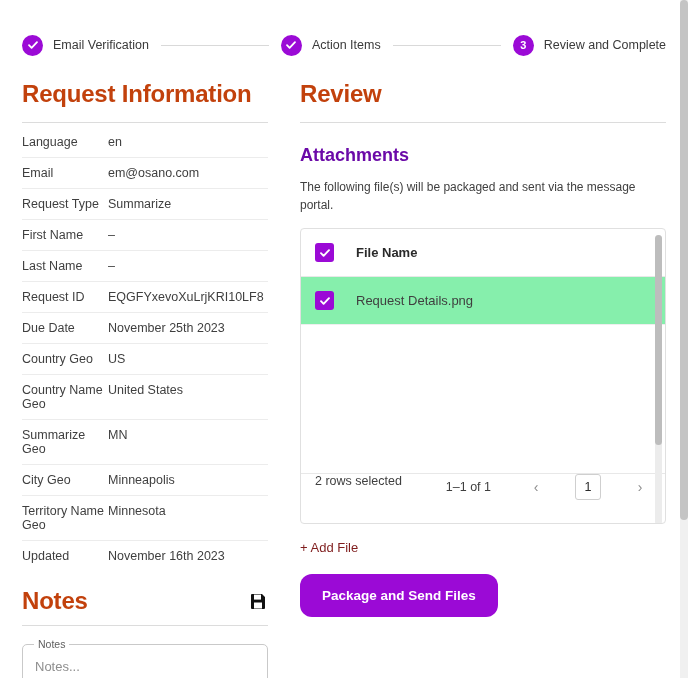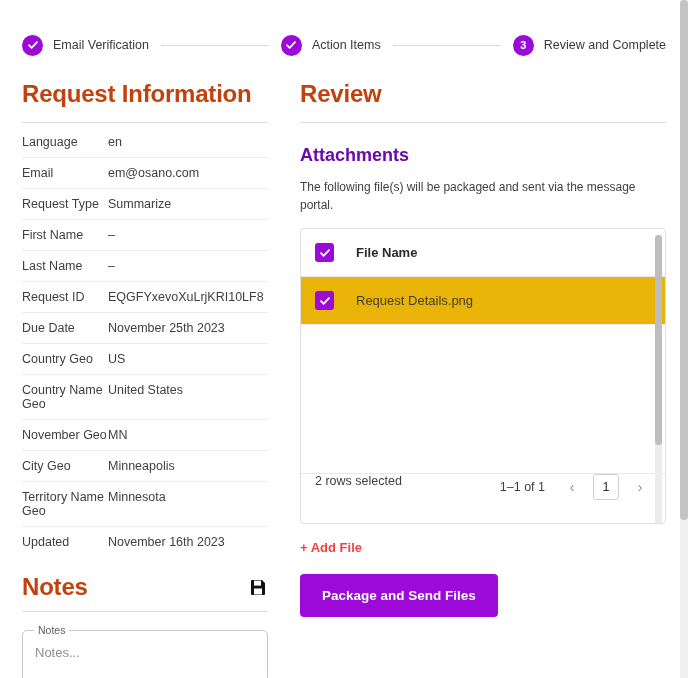--- a/index.html
+++ b/index.html
@@ -151,21 +151,21 @@
     background: #fff;
   }
   .tbl-header, .tbl-row {
     display: flex;
     align-items: center;
     padding: 0 14px;
     height: 48px;
   }
   .tbl-header { border-bottom: 1px solid #e8e8e8; }
   .tbl-row {
-    background: #eab308;
+    background: #86efac;
     border-bottom: 1px solid #eee;
   }
   .checkbox {
     width: 19px; height: 19px;
     border-radius: 3px;
     background: #9b0ad6;
     display: flex;
     align-items: center;
     justify-content: center;
     flex: 0 0 auto;
@@ -190,21 +190,21 @@
     padding: 0 14px;
     border-top: 1px solid #e8e8e8;
     font-size: 12.5px;
     color: #3f3f3f;
   }
   .rows-selected { flex: 0 0 auto; }
   .pager {
     margin-left: auto;
     display: flex;
     align-items: center;
-    gap: 10px;
+    gap: 28px;
   }
   .pager-range { color: #3f3f3f; font-size: 12.5px; margin-right: 6px; }
   .pg-arrow {
     width: 22px; height: 22px;
     display: flex; align-items: center; justify-content: center;
     color: #8d8d8d;
     font-size: 14px;
     cursor: pointer;
     user-select: none;
   }
@@ -233,34 +233,34 @@
     position: absolute;
     top: 0; left: 0;
     width: 7px; height: 210px;
     background: #bdbdbd;
     border-radius: 4px;
   }
 
   .add-file {
     margin-top: 16px;
     font-size: 13px;
-    font-weight: bold;
-    color: #ef4444;
+    font-weight: normal;
+    color: #7f1d1d;
     cursor: pointer;
     display: inline-block;
   }
   .package-btn {
     margin-top: 18px;
     display: inline-block;
     background: #9b0ad6;
     color: #ffffff;
     font-size: 13.5px;
     font-weight: bold;
     border: none;
-    border-radius: 4px;
+    border-radius: 12px;
     padding: 14px 22px;
     cursor: pointer;
     font-family: "Liberation Sans", sans-serif;
   }
 
   
   .page-scroll {
     position: absolute;
     top: 0; right: 0;
     width: 8px; height: 678px;
@@ -342,21 +342,21 @@
           </tr>
           <tr>
             <td class="info-label">Country Geo</td>
             <td class="info-value">US</td>
           </tr>
           <tr>
             <td class="info-label">Country Name Geo</td>
             <td class="info-value">United States</td>
           </tr>
           <tr>
-            <td class="info-label">November Geo</td>
+            <td class="info-label">Summarize Geo</td>
             <td class="info-value">MN</td>
           </tr>
           <tr>
             <td class="info-label">City Geo</td>
             <td class="info-value">Minneapolis</td>
           </tr>
           <tr>
             <td class="info-label">Territory Name Geo</td>
             <td class="info-value">Minnesota</td>
           </tr>

